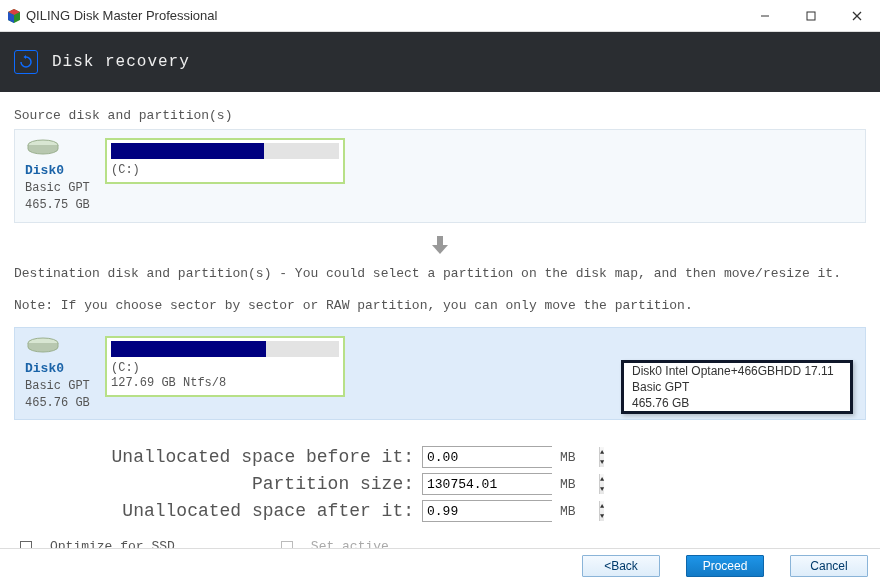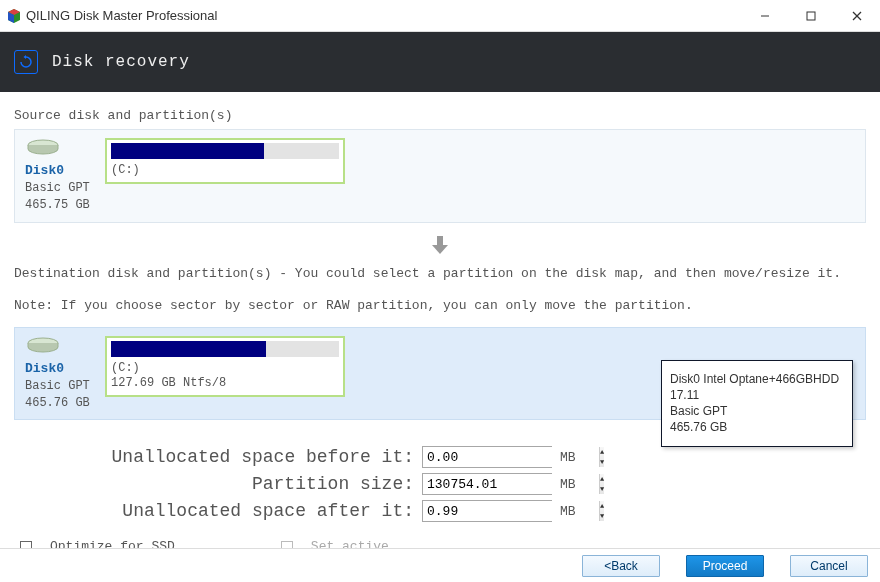--- a/index.html
+++ b/index.html
@@ -223,25 +223,25 @@
   }
   .btn.primary {
     background: linear-gradient(#1e95e8, #127ac6);
     color: #fff;
     border-color: #0d66ab;
   }
   .tooltip {
     position: absolute;
     right: 12px;
     top: 32px;
-    width: 192px;
-    background: #fff;
-    border: 1px solid #0f172a;
+    width: 232px;
+    background: #fff;
+    border: 3px solid #0f172a;
     box-shadow: 2px 2px 4px rgba(0,0,0,0.2);
-    padding: 10px 8px;
+    padding: 0 8px;
     font-family: "Segoe UI", Arial, sans-serif;
     font-size: 12px;
     line-height: 1.35;
     color: #333;
   }
 </style>
 </head>
 <body>
 
 <div class="titlebar">

